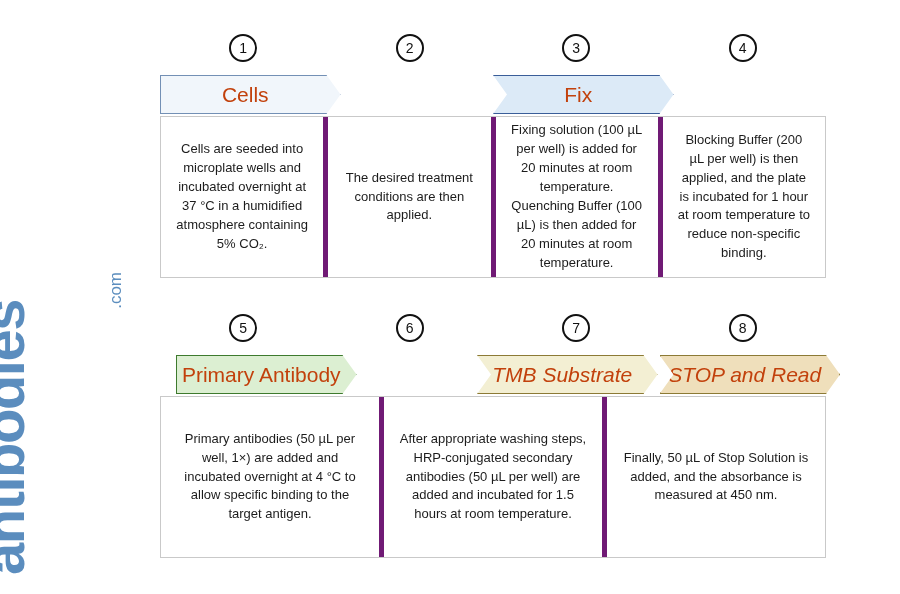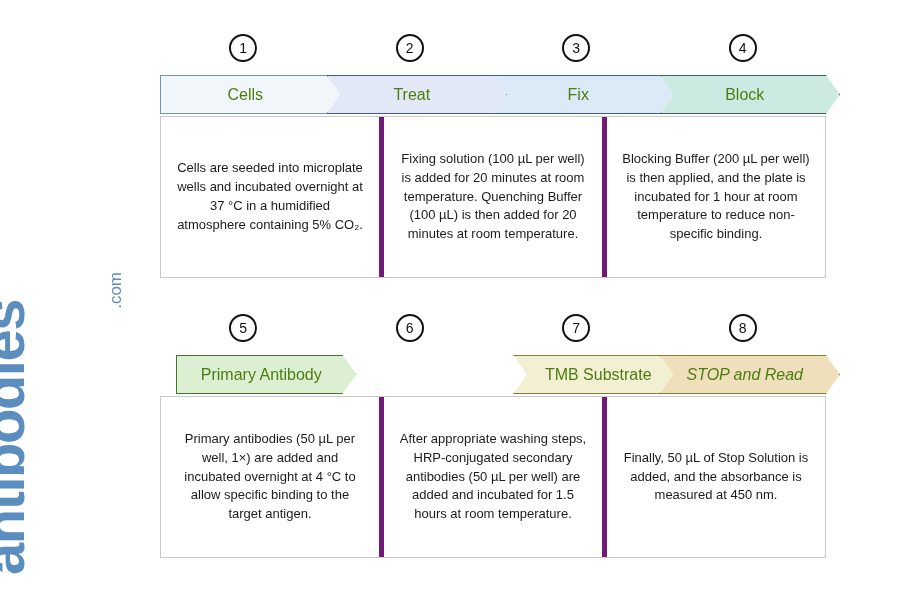--- a/index.html
+++ b/index.html
@@ -102,22 +102,22 @@
   }
   .chevron {
     position: absolute;
     top: 0;
     height: 39px;
     width: 180px;
     box-sizing: border-box;
     display: flex;
     align-items: center;
     justify-content: center;
-    font-size: 16px;
-    color: #4d7c0f;
+    font-size: 21px;
+    color: #c2410c;
     clip-path: polygon(0 0, calc(100% - 14px) 0, 100% 50%, calc(100% - 14px) 100%, 0 100%, 14px 50%);
   }
   .chevron.first {
     clip-path: polygon(0 0, calc(100% - 14px) 0, 100% 50%, calc(100% - 14px) 100%, 0 100%);
   }
   .chevron-label { position: relative; left: -5px; }
 
   .body-strip {
     position: relative;
     width: 666px;
@@ -156,49 +156,44 @@
   <div class="step-numbers">
       <div class="step-number-circle" style="left: 69.25px;">1</div>
       <div class="step-number-circle" style="left: 235.75px;">2</div>
       <div class="step-number-circle" style="left: 402.25px;">3</div>
       <div class="step-number-circle" style="left: 568.75px;">4</div>
     </div>
   <div class="chevron-strip">
       <div class="chevron first" style="left: 0px; width: 180.5px; background: rgb(241, 246, 251); border: 1.5px solid rgb(115, 144, 181);">
         <span class="chevron-label">Cells</span>
       </div>
-      <div class="chevron" style="left: 166.5px; width: 180.5px; background: rgb(227, 232, 247); border: 1.5px solid rgb(58, 94, 153);">
-        <span class="chevron-label">Treat</span>
-      </div>
       <div class="chevron" style="left: 333px; width: 180.5px; background: rgb(220, 234, 247); border: 1.5px solid rgb(58, 94, 153);">
         <span class="chevron-label">Fix</span>
       </div>
-      <div class="chevron" style="left: 499.5px; width: 180.5px; background: rgb(204, 234, 225); border: 1.5px solid rgb(51, 105, 95);">
-        <span class="chevron-label">Block</span>
-      </div>
     </div>
   <div class="body-strip">
       <div class="body-cell">Cells are seeded into microplate wells and incubated overnight at 37 °C in a humidified atmosphere containing 5% CO₂.</div>
+      <div class="body-cell">The desired treatment conditions are then applied.</div>
       <div class="body-cell">Fixing solution (100 µL per well) is added for 20 minutes at room temperature. Quenching Buffer (100 µL) is then added for 20 minutes at room temperature.</div>
       <div class="body-cell">Blocking Buffer (200 µL per well) is then applied, and the plate is incubated for 1 hour at room temperature to reduce non-specific binding.</div>
     </div>
 </div>
 
 <div class="flow-row" id="flow-row-2">
   <div class="step-numbers">
       <div class="step-number-circle" style="left: 69.25px;">5</div>
       <div class="step-number-circle" style="left: 235.75px;">6</div>
       <div class="step-number-circle" style="left: 402.25px;">7</div>
       <div class="step-number-circle" style="left: 568.75px;">8</div>
     </div>
   <div class="chevron-strip">
       <div class="chevron first" style="left: 16px; width: 180.5px; background: rgb(220, 239, 210); border: 1.5px solid rgb(62, 122, 46);">
         <span class="chevron-label">Primary Antibody</span>
       </div>
-      <div class="chevron" style="left: 353px; width: 180.5px; background: rgb(243, 239, 211); border: 1.5px solid rgb(140, 122, 53);">
+      <div class="chevron" style="left: 317px; width: 180.5px; background: rgb(243, 239, 211); border: 1.5px solid rgb(140, 122, 53); font-style: italic;">
         <span class="chevron-label">TMB Substrate</span>
       </div>
       <div class="chevron" style="left: 499.5px; width: 180.5px; background: rgb(239, 223, 187); border: 1.5px solid rgb(140, 122, 53); font-style: italic;">
         <span class="chevron-label">STOP and Read</span>
       </div>
     </div>
   <div class="body-strip">
       <div class="body-cell">Primary antibodies (50 µL per well, 1×) are added and incubated overnight at 4 °C to allow specific binding to the target antigen.</div>
       <div class="body-cell">After appropriate washing steps, HRP-conjugated secondary antibodies (50 µL per well) are added and incubated for 1.5 hours at room temperature.</div>
       <div class="body-cell">Finally, 50 µL of Stop Solution is added, and the absorbance is measured at 450 nm.</div>

